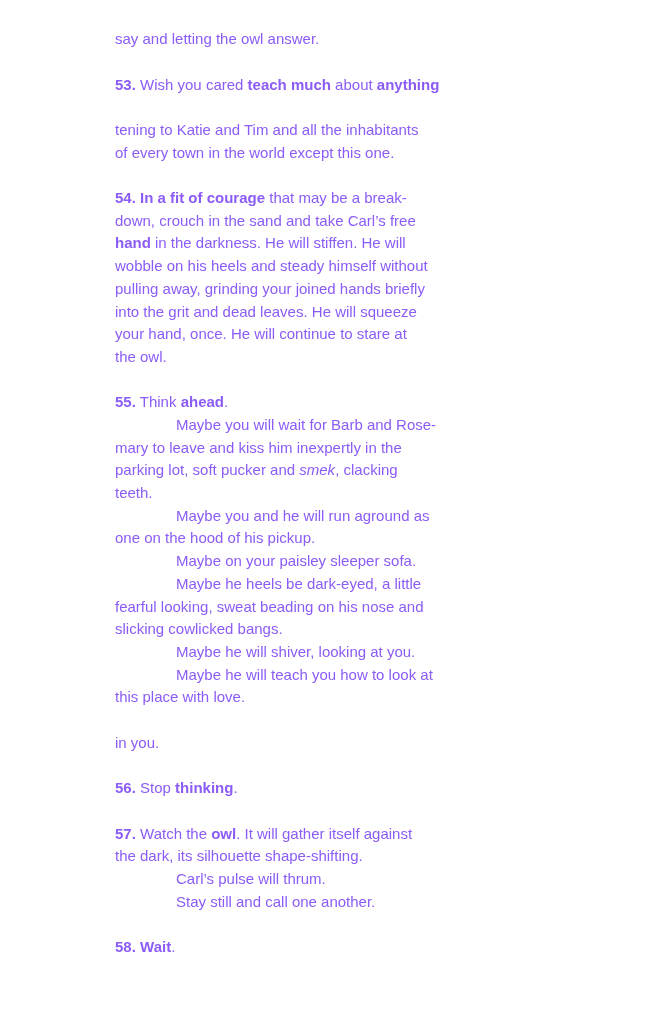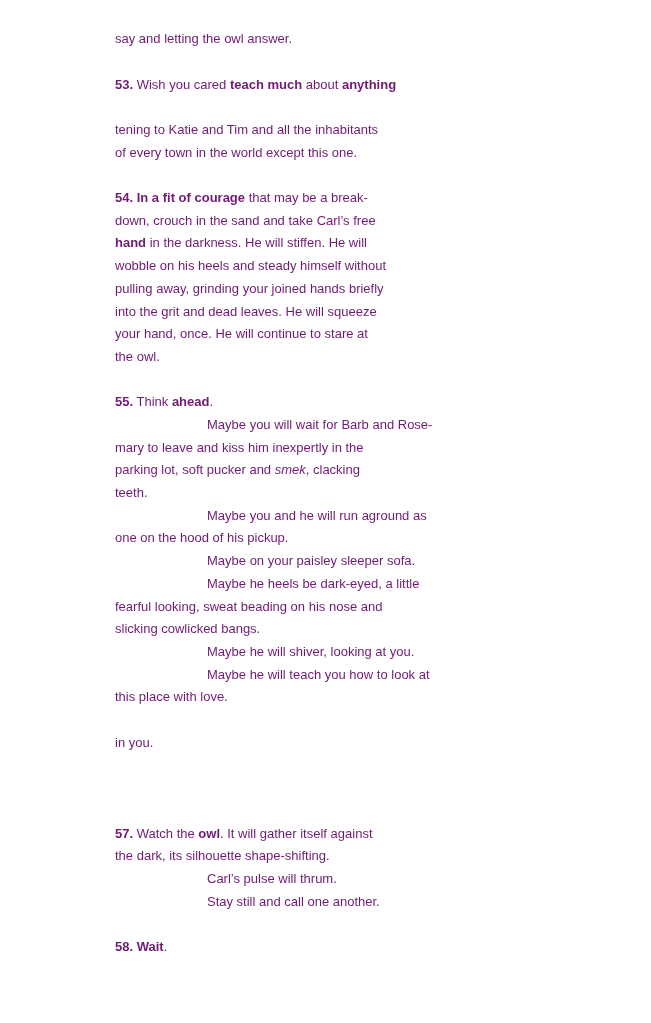--- a/index.html
+++ b/index.html
@@ -3,25 +3,25 @@
   <meta charset="utf-8">
   <style>
     html, body { margin: 0; padding: 0; background: #ffffff; }
     body { width: 651px; height: 1023px; position: relative; overflow: hidden; }
     .page { position: absolute; left: 0; top: 0; width: 651px; height: 1023px; background: #ffffff; }
     .line {
       position: absolute;
       left: 115px;
       white-space: nowrap;
       font-family: "Liberation Sans", sans-serif;
-      font-size: 13px;
+      font-size: 15px;
       line-height: 22px;
-      color: #701a75;
+      color: #8b5cf6;
     }
-    .line.indent { left: 176px; margin-left: 31px; }
+    .line.indent { left: 176px; }
     b { font-weight: bold; }
     i { font-style: italic; }
   </style>
 </head>
 <body>
 
 <div class="page">
 
   <div class="line" style="top:28px"><span>say and letting the owl answer.</span></div>
 
@@ -47,20 +47,21 @@
   <div class="line" style="top:527px"><span>one on the hood of his pickup.</span></div>
   <div class="line indent" style="top:550px"><span>Maybe on your paisley sleeper sofa.</span></div>
   <div class="line indent" style="top:573px"><span>Maybe he heels be dark-eyed, a little</span></div>
   <div class="line" style="top:596px"><span>fearful looking, sweat beading on his nose and</span></div>
   <div class="line" style="top:618px"><span>slicking cowlicked bangs.</span></div>
   <div class="line indent" style="top:641px"><span>Maybe he will shiver, looking at you.</span></div>
   <div class="line indent" style="top:664px"><span>Maybe he will teach you how to look at</span></div>
   <div class="line" style="top:686px"><span>this place with love.</span></div>
   <div class="line" style="top:732px"><span>in you.</span></div>
 
+  <div class="line" style="top:777px"><b>56.</b> <span>Stop </span><b>thinking</b><span>.</span></div>
 
   <div class="line" style="top:823px"><b>57.</b> <span>Watch the </span><b>owl</b><span>. It will gather itself against</span></div>
   <div class="line" style="top:845px"><span>the dark, its silhouette shape-shifting.</span></div>
   <div class="line indent" style="top:891px"><span>Stay still and call one another.</span></div>
   <div class="line indent" style="top:868px"><span>Carl’s pulse will thrum.</span></div>
 
   <div class="line" style="top:936px"><b>58.</b> <b>Wait</b><span>.</span></div>
 
 </div>
 

